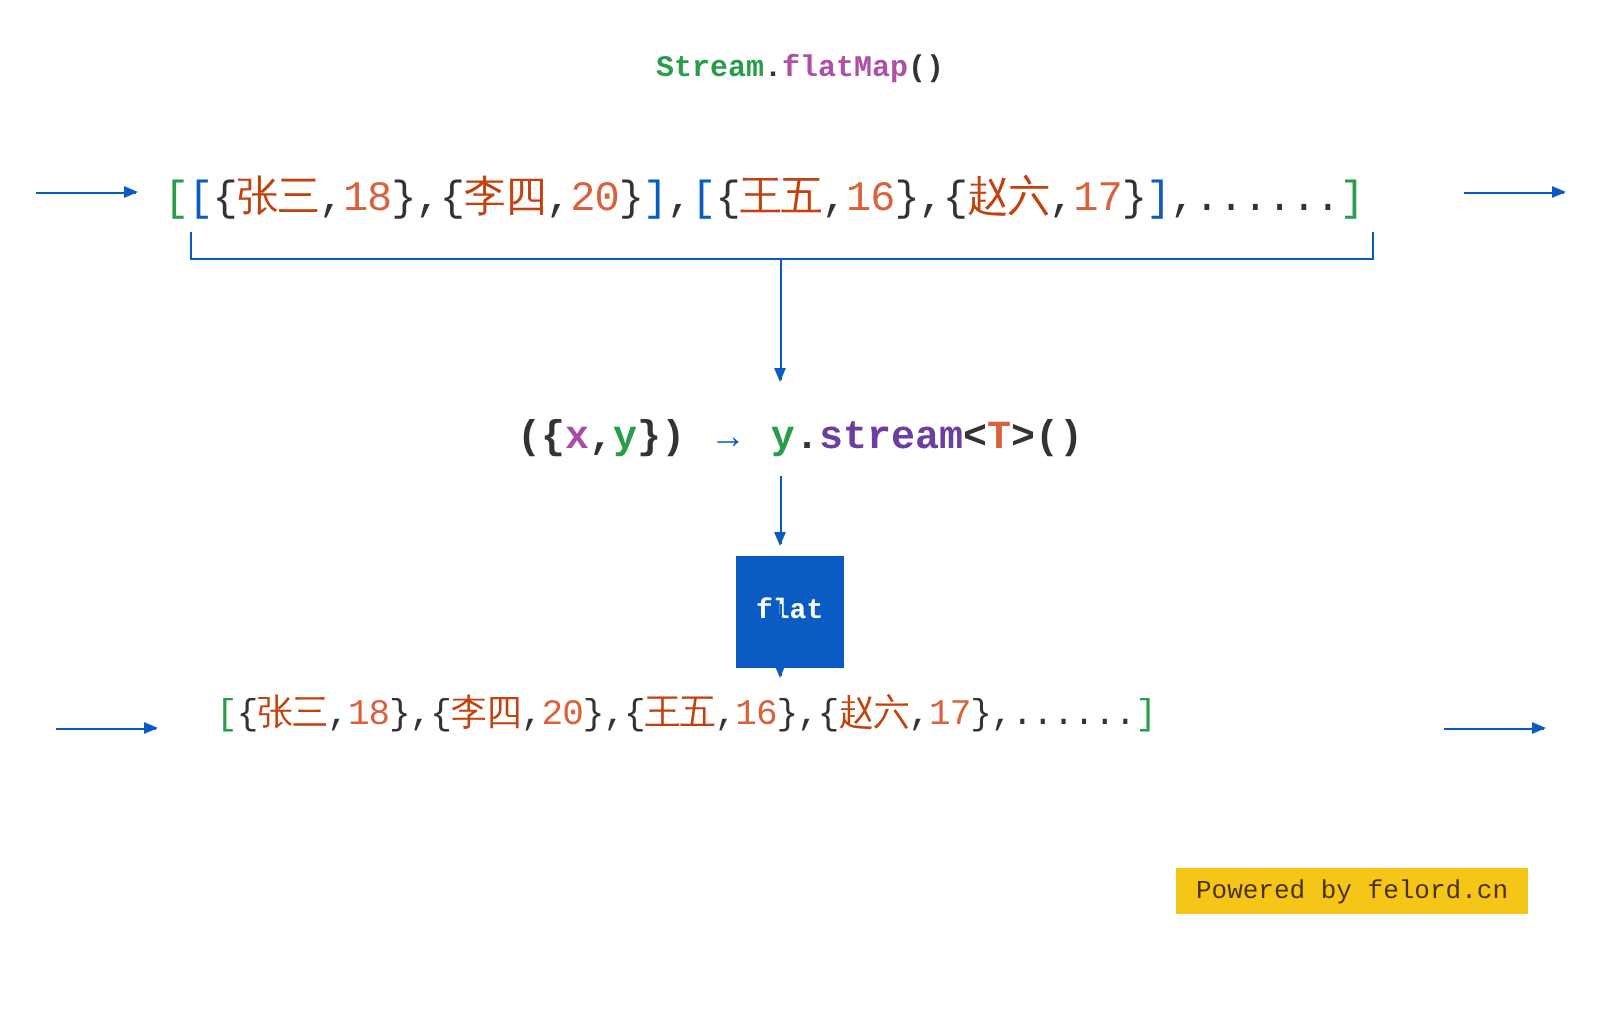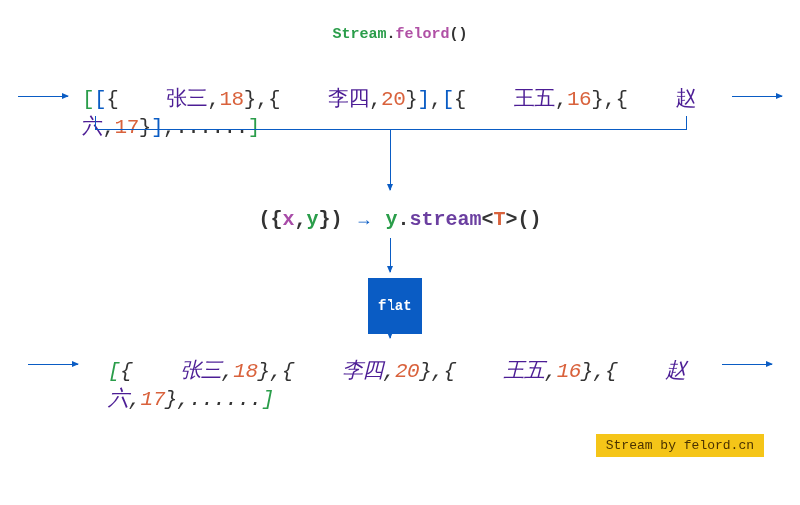--- a/index.html
+++ b/index.html
@@ -64,21 +64,21 @@
     .nested {
       position: absolute;
       top: 84px;
       left: 82px;
       font-size: 21px;
       letter-spacing: -0.5px;
     }
     .bracket-outer { color: #2a9d4a; font-weight: 500; }
     .bracket-inner { color: #0a5cc4; font-weight: 500; }
     .brace { color: #333; }
-    .name { color: #4c1d95; margin-left: 48px; }
+    .name { color: #c2410c; }
     .num { color: #d9623c; text-align: center; }
     .comma-in { color: #333; }
     .comma-out { color: #333; }
     .dots { color: #333; }
     
     .bracket-under {
       position: absolute;
       top: 116px;
       left: 95px;
       width: 592px;
@@ -209,43 +209,42 @@
       right: -1px;
       top: -3px;
       width: 0; height: 0;
       border-left: 7px solid #0a5cc4;
       border-top: 3.5px solid transparent;
       border-bottom: 3.5px solid transparent;
     }
     
     .flat-list {
       position: absolute;
-      top: 356px;
+      top: 344px;
       left: 108px;
-      font-size: 21px;
+      font-size: 18px;
       letter-spacing: -0.5px;
-      font-style: italic;
     }
     
     .credit {
       position: absolute;
       bottom: 48px;
       right: 36px;
       background: #f5c518;
       color: #4a3200;
       font-size: 13px;
       padding: 4px 10px;
       font-family: 'Courier New', monospace;
     }
   </style>
 </head>
 <body>
 
 <div class="title">
-  <span class="stream">Stream</span><span class="dot">.</span><span class="method">felord</span><span class="paren">()</span>
+  <span class="stream">Stream</span><span class="dot">.</span><span class="method">flatMap</span><span class="paren">()</span>
 </div>
 
 <div class="in-arrow-left"></div>
 
 <div class="nested">
   <span class="bracket-outer">[</span><span class="bracket-inner">[</span><span class="brace">{</span><span class="name">张三</span><span class="comma-in">,</span><span class="num">18</span><span class="brace">}</span><span class="comma-in">,</span><span class="brace">{</span><span class="name">李四</span><span class="comma-in">,</span><span class="num">20</span><span class="brace">}</span><span class="bracket-inner">]</span><span class="comma-out">,</span><span class="bracket-inner">[</span><span class="brace">{</span><span class="name">王五</span><span class="comma-in">,</span><span class="num">16</span><span class="brace">}</span><span class="comma-in">,</span><span class="brace">{</span><span class="name">赵六</span><span class="comma-in">,</span><span class="num">17</span><span class="brace">}</span><span class="bracket-inner">]</span><span class="comma-out">,</span><span class="dots">......</span><span class="bracket-outer">]</span>
 </div>
 
 <div class="in-arrow-right"></div>
 
@@ -265,13 +264,13 @@
 <div class="down-arrow-3"></div>
 
 <div class="out-arrow-left"></div>
 
 <div class="flat-list">
   <span class="bracket-outer">[</span><span class="brace">{</span><span class="name">张三</span><span class="comma-in">,</span><span class="num">18</span><span class="brace">}</span><span class="comma-in">,</span><span class="brace">{</span><span class="name">李四</span><span class="comma-in">,</span><span class="num">20</span><span class="brace">}</span><span class="comma-in">,</span><span class="brace">{</span><span class="name">王五</span><span class="comma-in">,</span><span class="num">16</span><span class="brace">}</span><span class="comma-in">,</span><span class="brace">{</span><span class="name">赵六</span><span class="comma-in">,</span><span class="num">17</span><span class="brace">}</span><span class="comma-in">,</span><span class="dots">......</span><span class="bracket-outer">]</span>
 </div>
 
 <div class="out-arrow-right"></div>
 
-<div class="credit">Stream by felord.cn</div>
+<div class="credit">Powered by felord.cn</div>
 
 </body></html>

